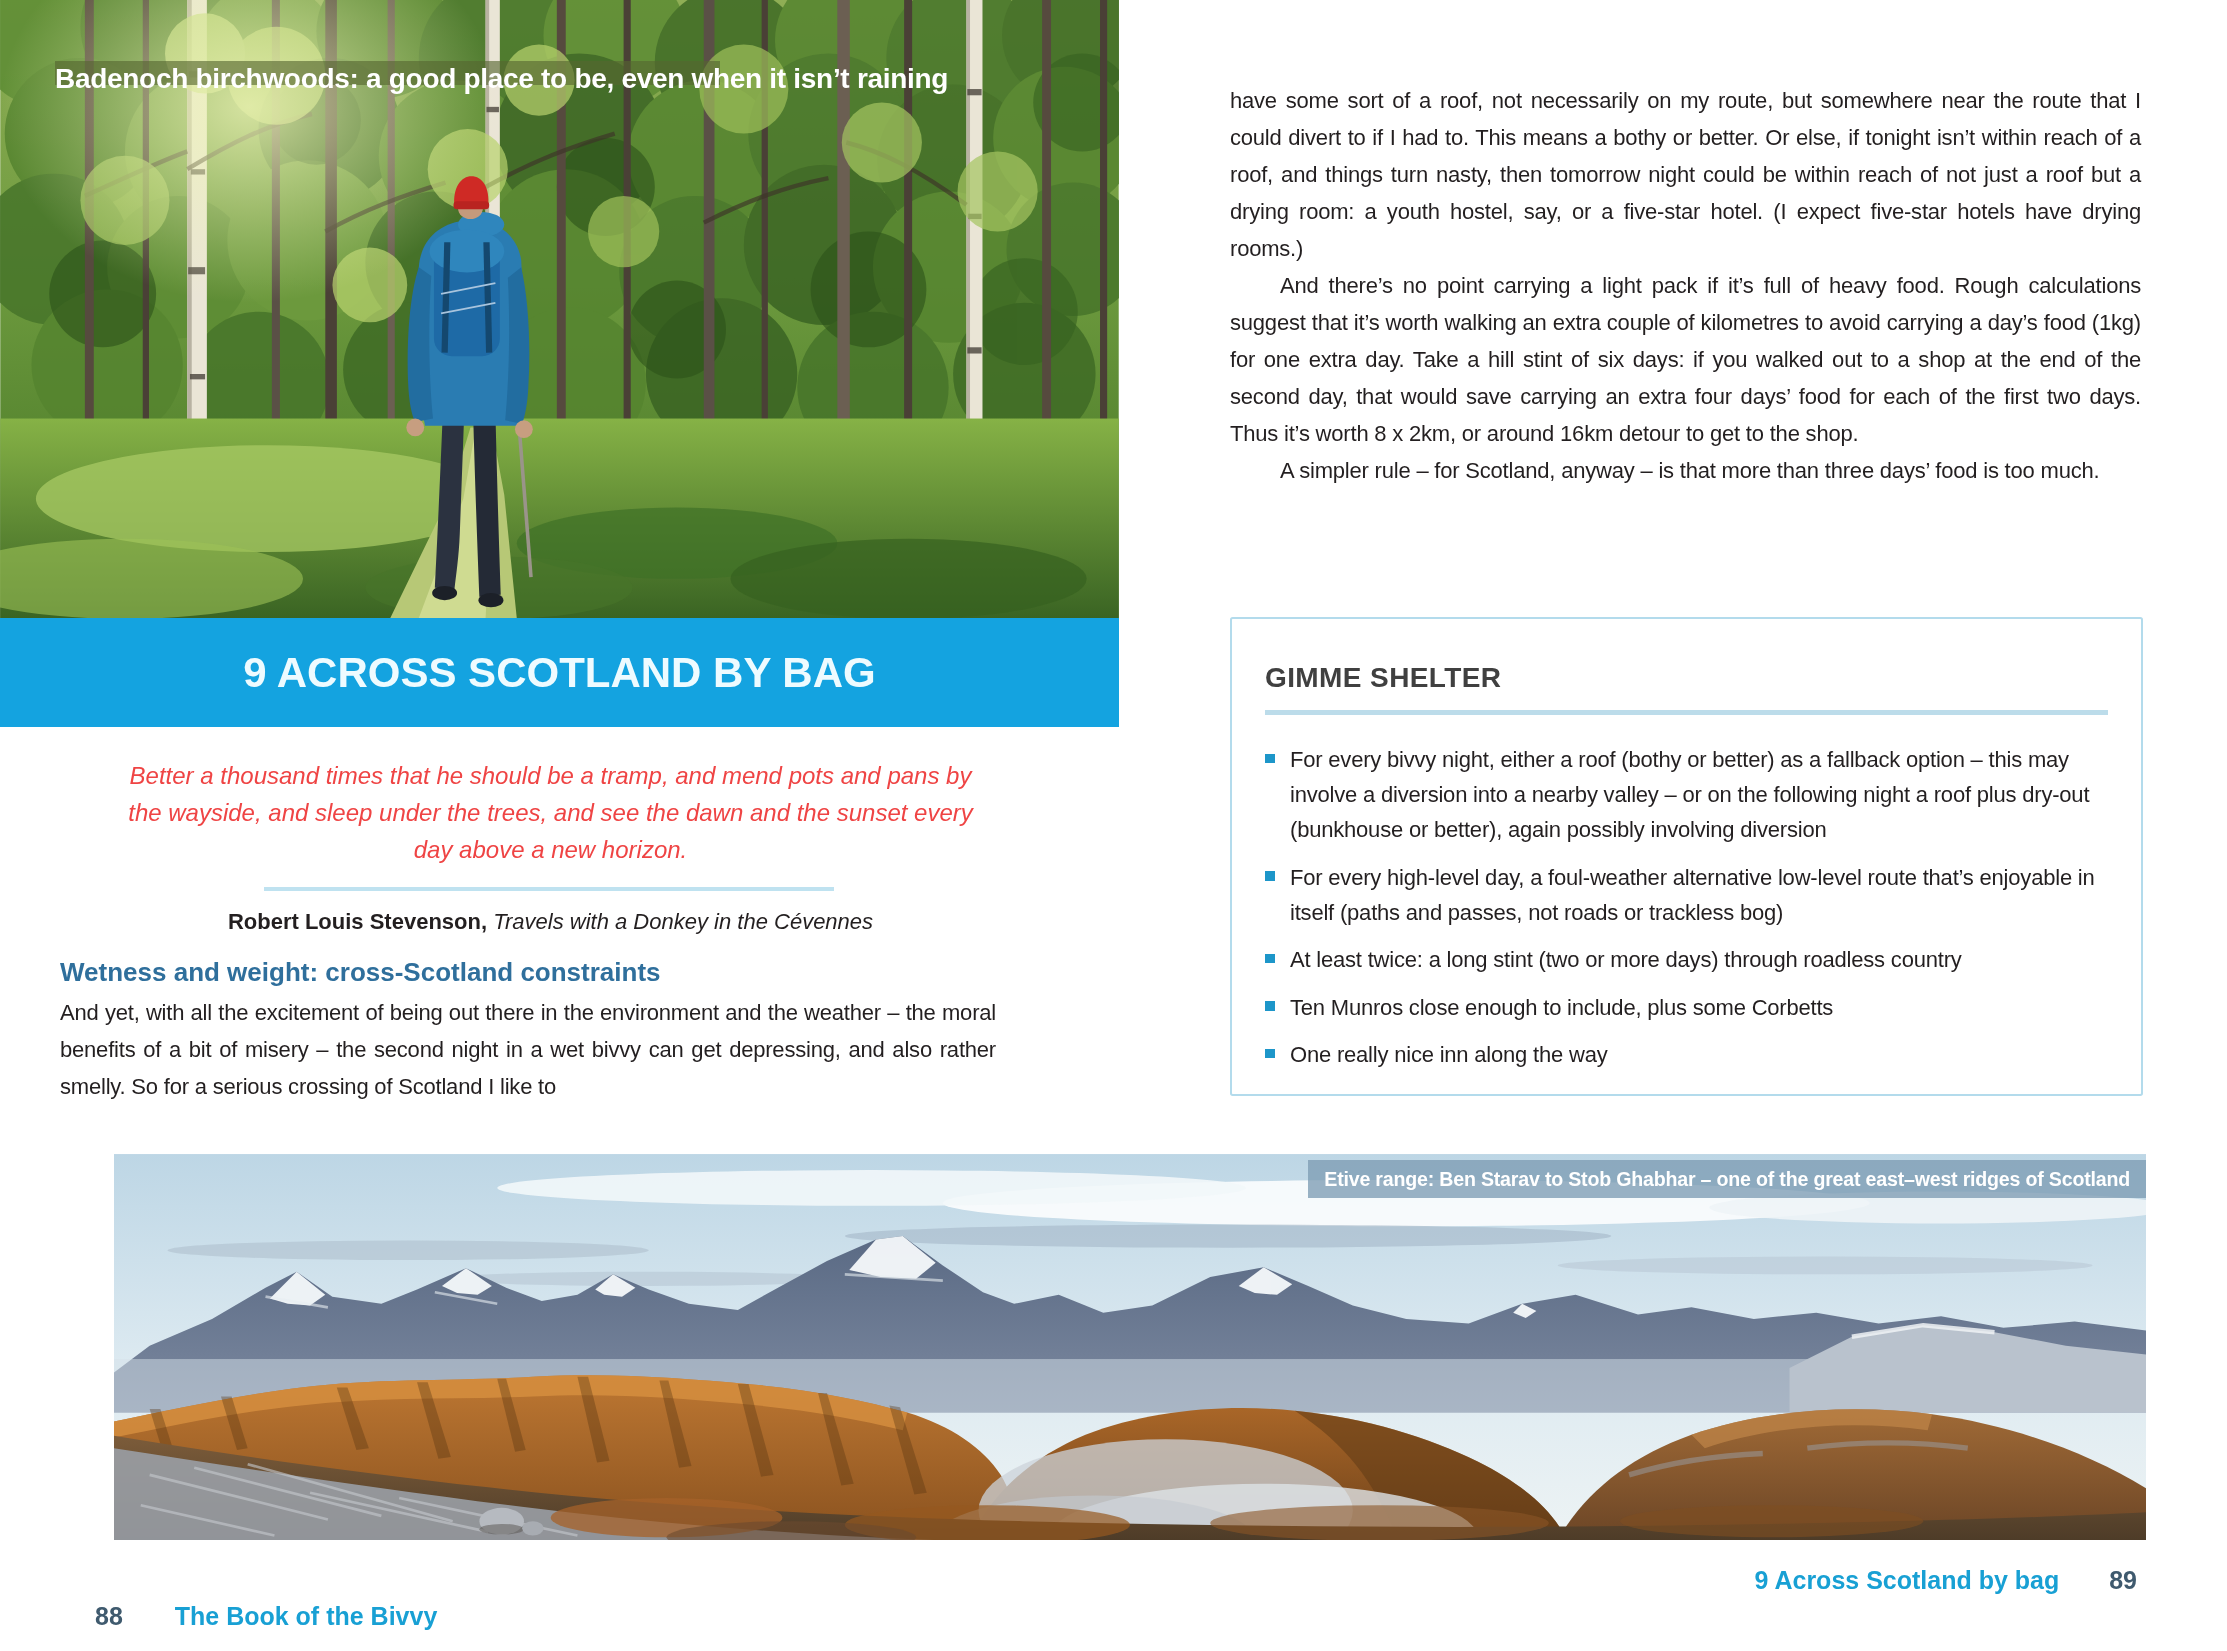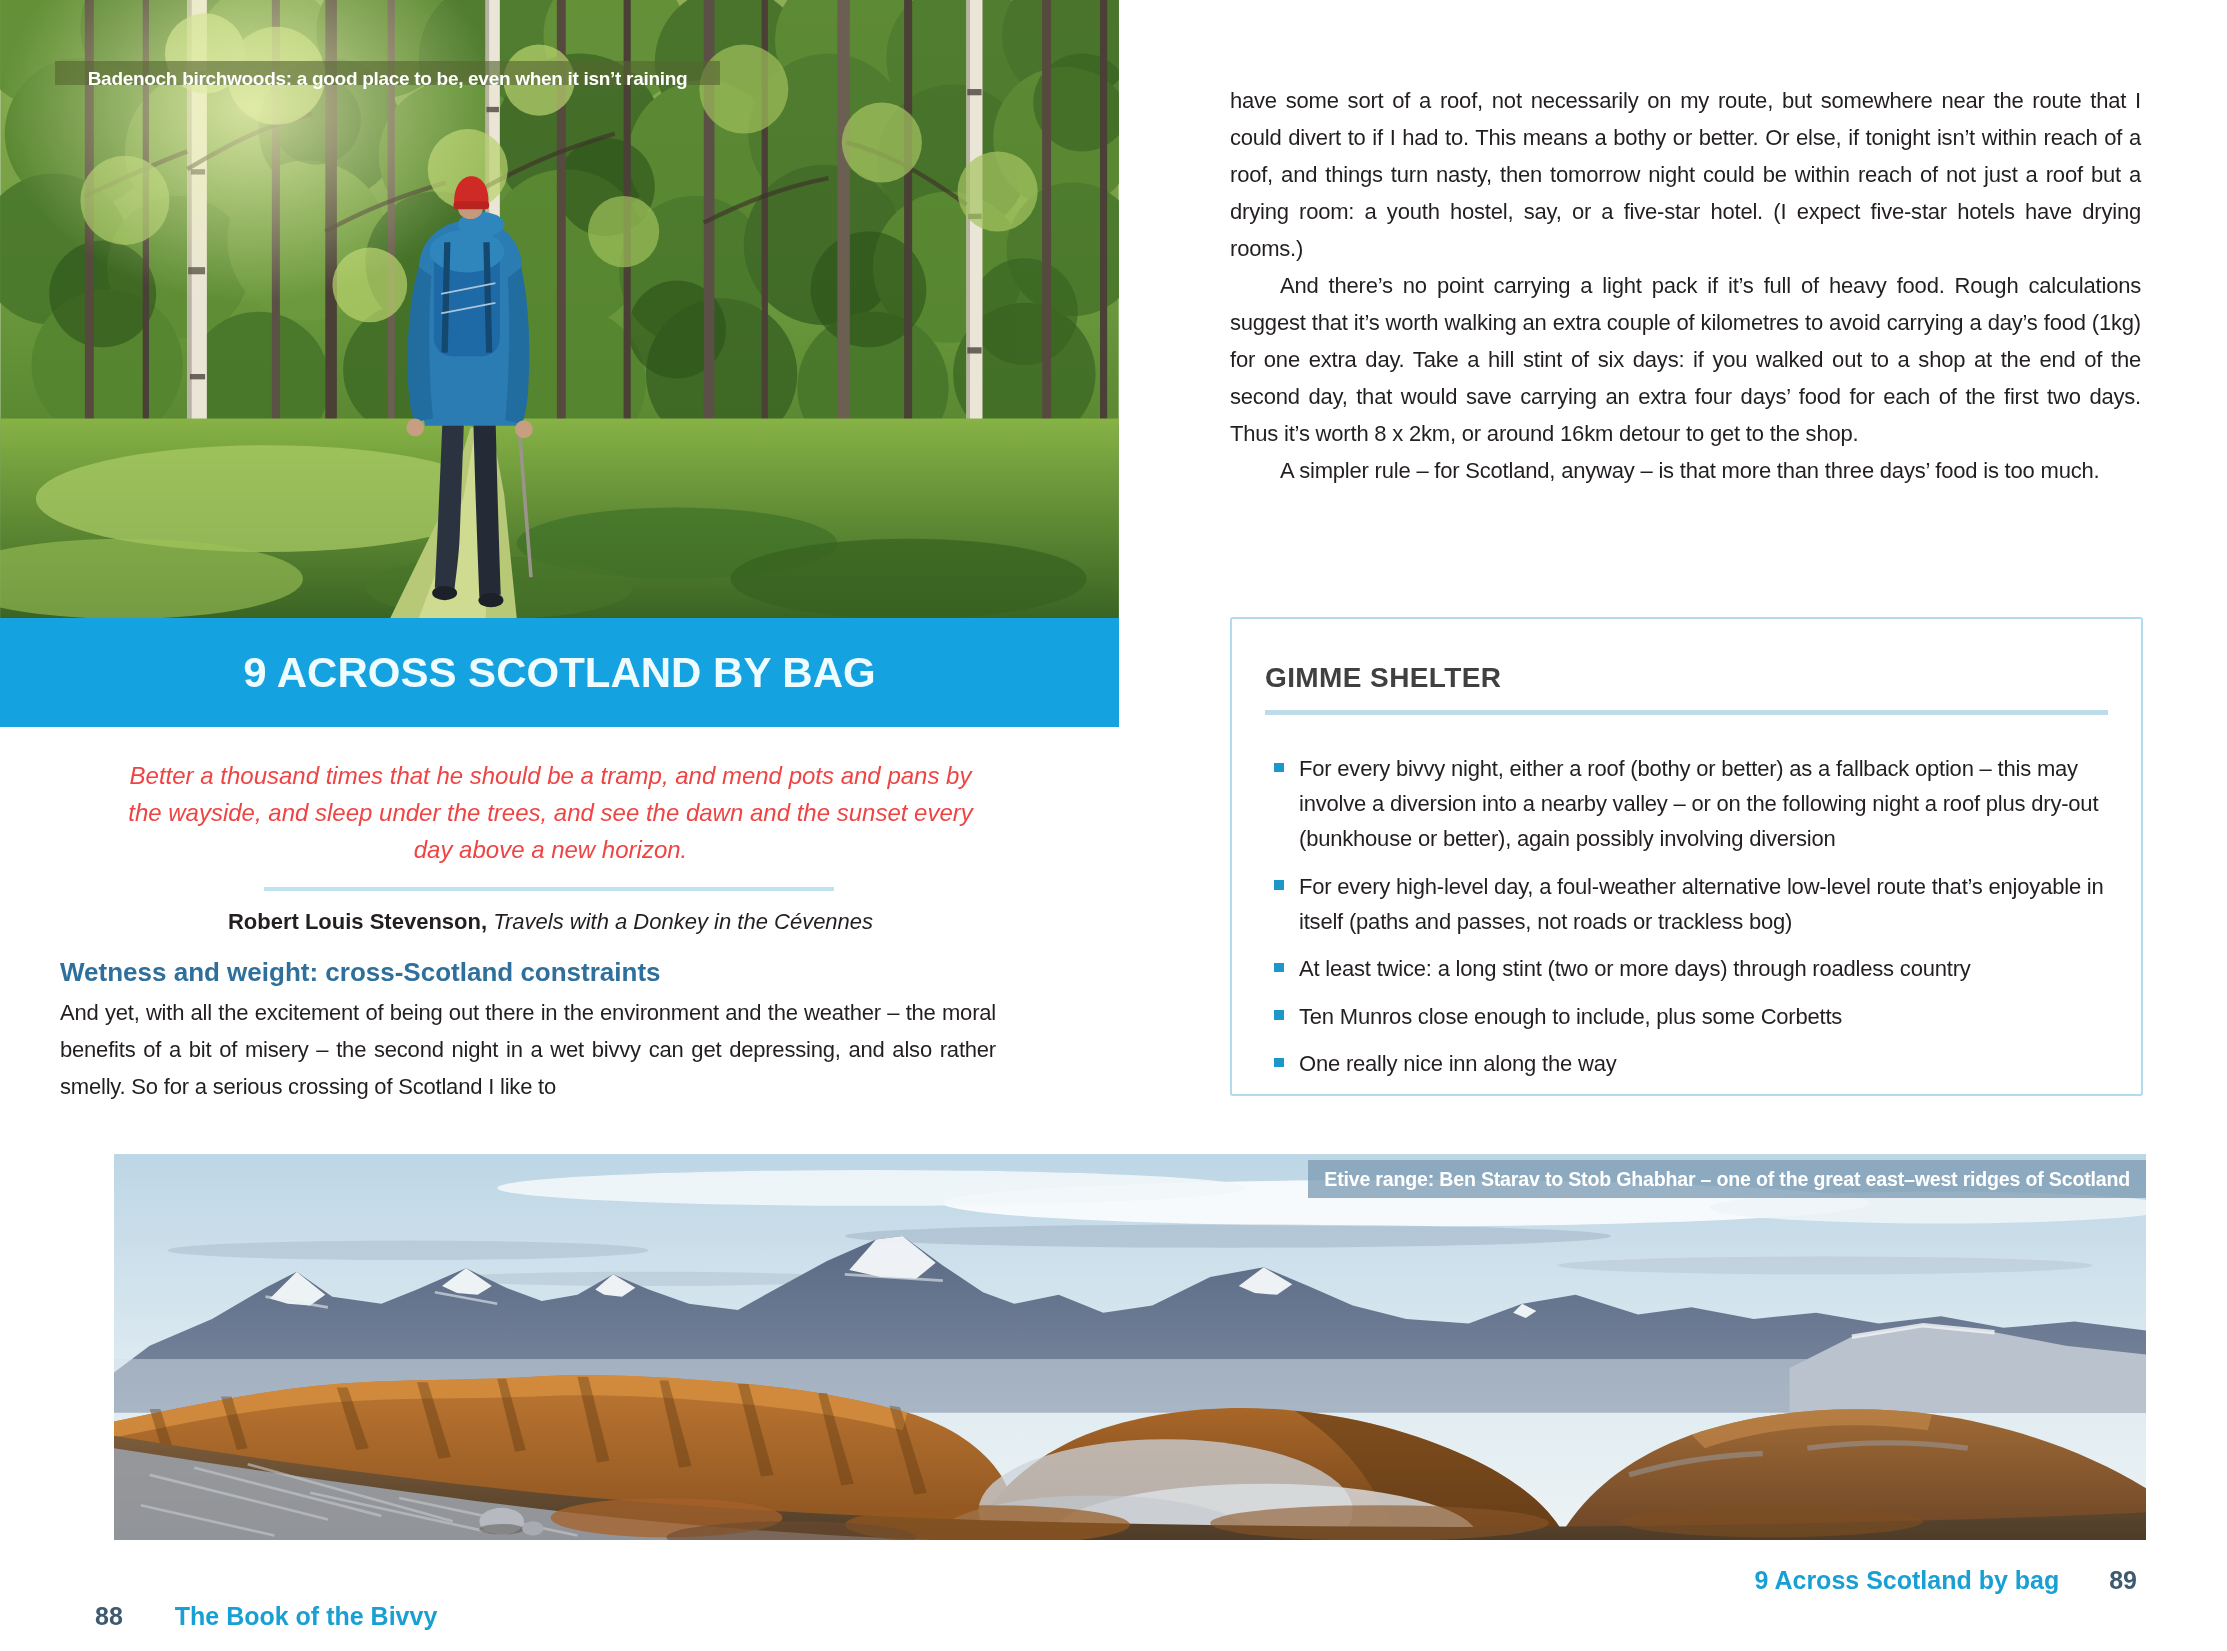--- a/index.html
+++ b/index.html
@@ -6,21 +6,21 @@
   .spread {
     position:relative; width:2228px; height:1651px; background:#ffffff;
     font-family:"Liberation Sans", sans-serif; color:#231f20; overflow:hidden;
   }
   
   .forest-photo { position:absolute; left:0; top:0; width:1119px; height:618px; overflow:hidden; }
   .forest-photo svg { display:block; }
   .photo-caption { color:#ffffff; font-weight:bold; white-space:nowrap; }
   .forest-caption {
     position:absolute; left:55px; top:61px; width:665px; height:24px; line-height:36px;
-    background:rgba(86,102,48,.62); text-align:center; font-size:19px; letter-spacing:-0.3px;
+    background:rgba(86,102,48,.62); text-align:center; font-size:28px; letter-spacing:-0.3px;
   }
   .chapter-banner {
     position:absolute; left:0; top:618px; width:1119px; height:109px; background:#14a3e0;
     display:flex; align-items:center; justify-content:center;
   }
   .chapter-banner h1 { margin:0; color:#eefbff; font-size:42px; font-weight:bold; letter-spacing:0; }
   .epigraph {
     position:absolute; left:114px; top:757px; width:873px; margin:0;
     text-align:center; font-style:italic; color:#ef4444; font-size:24px; line-height:37px;
   }
@@ -34,21 +34,21 @@
   
   .right-text { position:absolute; left:1230px; top:82px; width:911px; }
   .right-text p { margin:0; }
   .right-text p.indent { text-indent:50px; }
   .shelter-box {
     position:absolute; left:1230px; top:617px; width:913px; height:479px; box-sizing:border-box;
     border:2.7px solid #b3dbec; border-radius:2.7px; background:#ffffff;
   }
   .shelter-box h3 { position:absolute; left:33px; top:43px; margin:0; font-size:28px; color:#404040; font-weight:bold; letter-spacing:0.4px; }
   .box-rule { position:absolute; left:33px; right:33px; top:91px; height:4.5px; background:#bcdcea; }
-  .shelter-box ul { position:absolute; left:33px; right:27px; top:123px; margin:9px; padding:0; list-style:none; }
+  .shelter-box ul { position:absolute; left:33px; right:27px; top:123px; margin:0; padding:0; list-style:none; }
   .shelter-box li { position:relative; padding-left:25px; font-size:22px; line-height:35px; margin-bottom:12.5px; letter-spacing:-0.2px; }
   .bullet { position:absolute; left:0; top:11.6px; width:9.8px; height:9.8px; background:#1d96c9; }
   .panorama-photo { position:absolute; left:98px; top:1138px; width:2032px; height:386px; overflow:hidden; }
   .panorama-photo svg { display:block; }
   .pano-caption {
     position:absolute; right:0; top:6.2px; height:38px; line-height:38px; padding:0 16px;
     background:rgba(125,156,180,.78); font-size:19.6px; letter-spacing:-0.2px;
   }
   
   .footer-left  { position:absolute; left:95px;  top:1566px; font-size:25px; font-weight:bold;margin-top:36px; }

